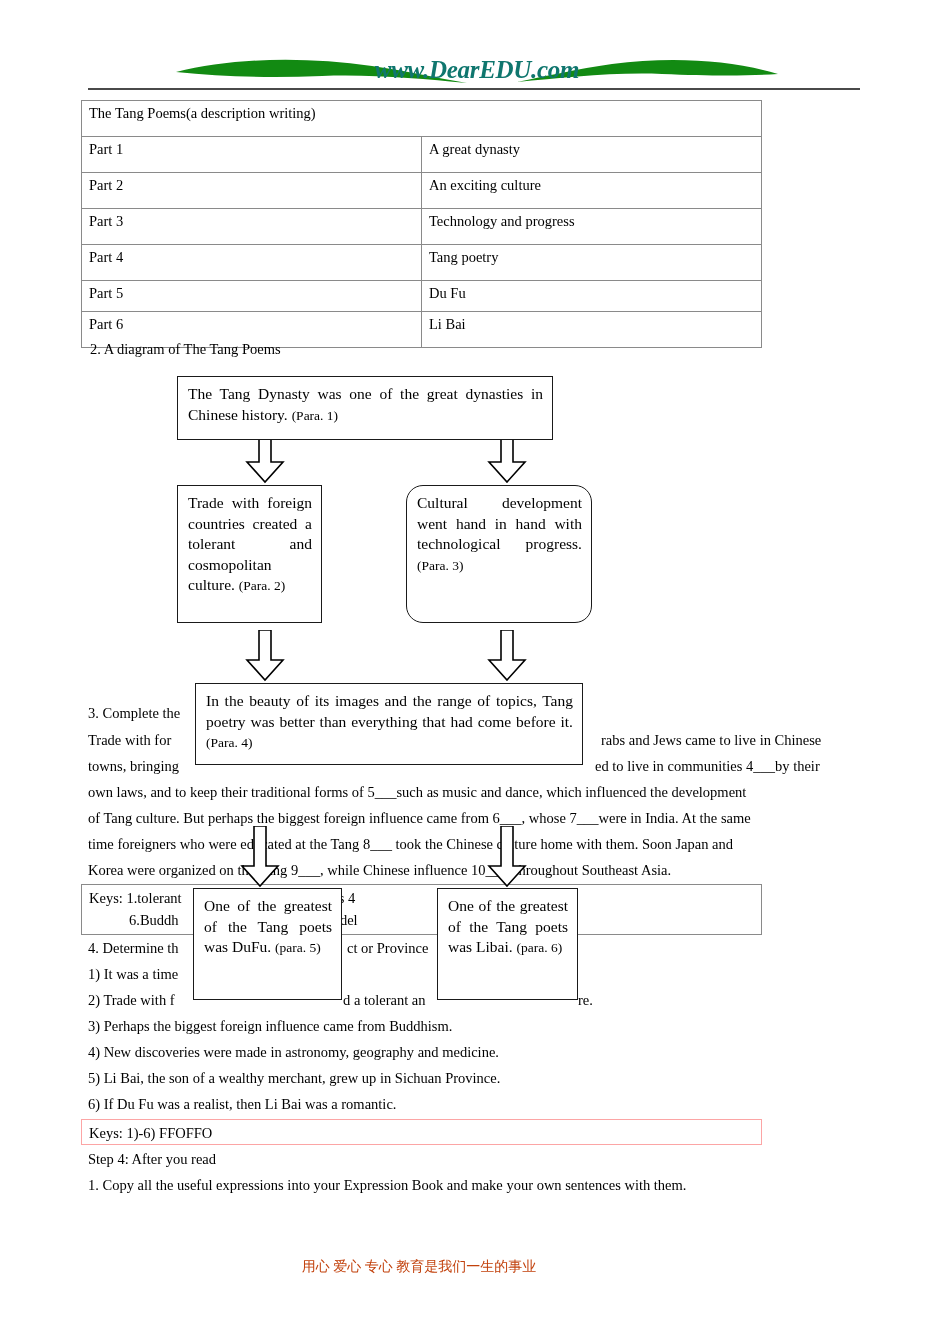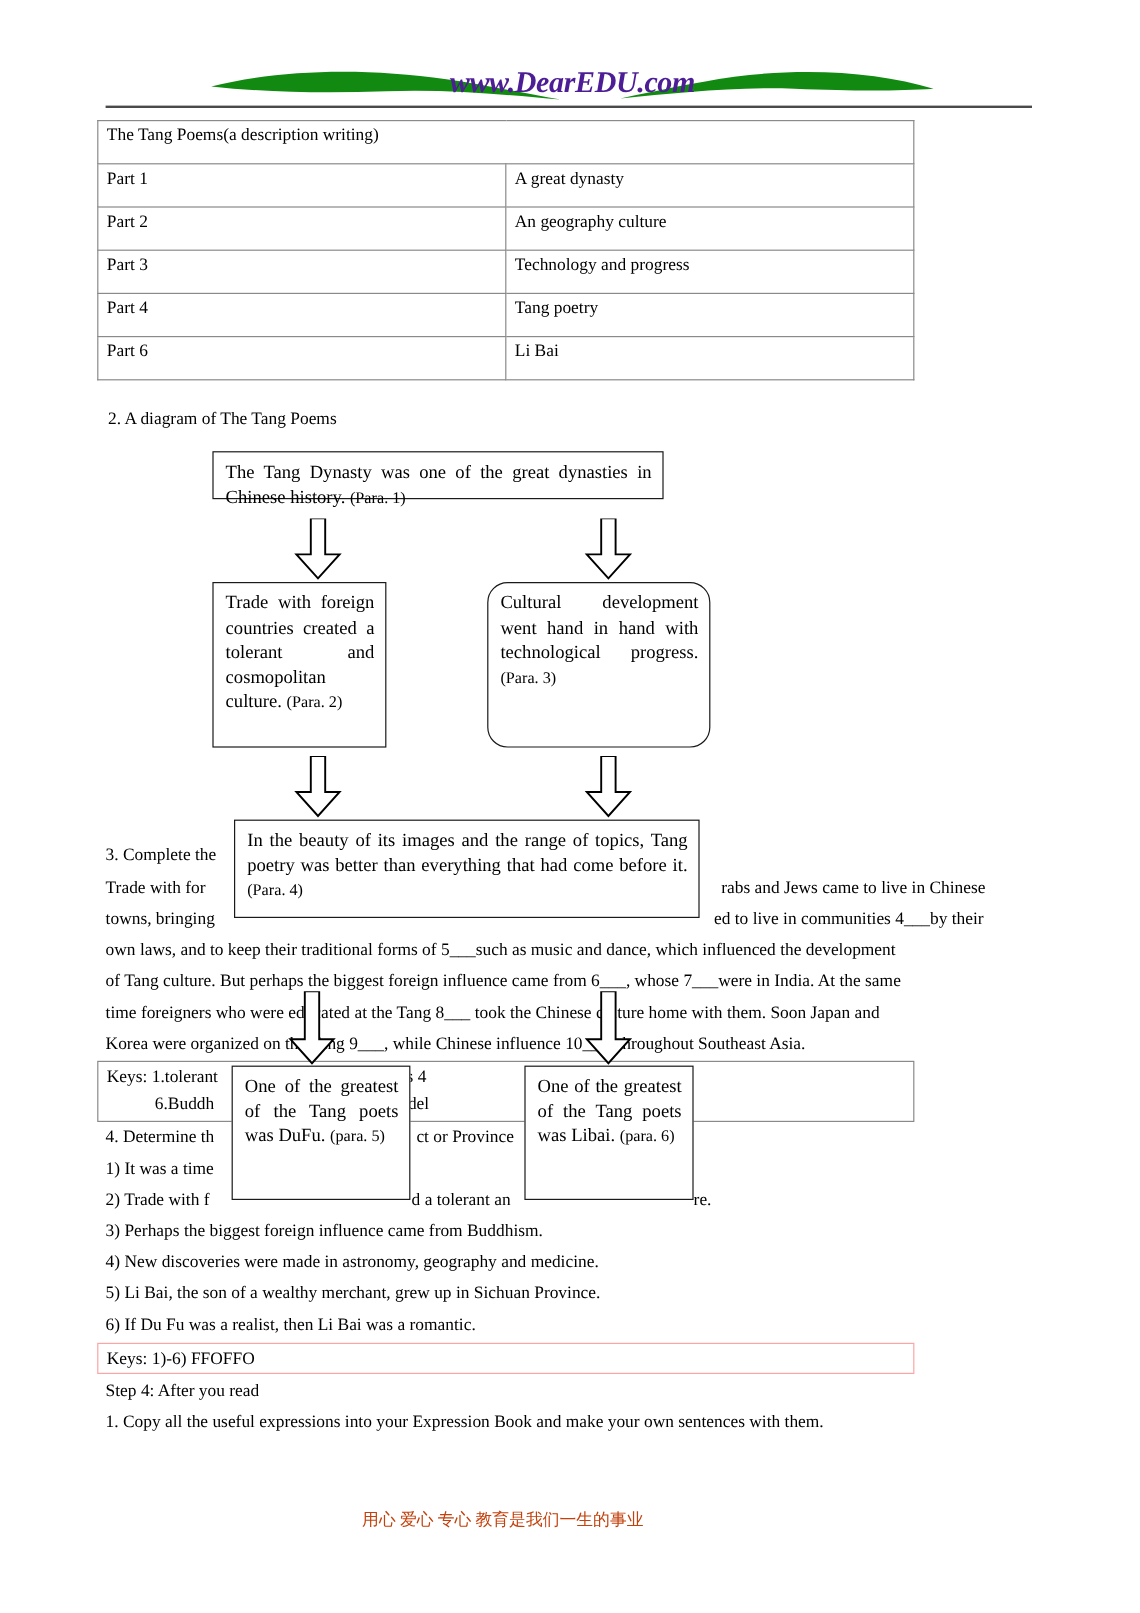--- a/index.html
+++ b/index.html
@@ -124,55 +124,59 @@
 </head>
 <body>
 
 <div id="page">
 
   <div class="header-logo">
     <svg width="610" height="36" viewBox="0 0 610 36" xmlns="http://www.w3.org/2000/svg">
       <path d="M4,20 C60,6 130,4 200,14 C235,19 265,26 295,31 C250,27 200,22 150,24 C100,26 50,25 4,20 Z" fill="#128a12"></path>
       <path d="M606,22 C560,8 500,4 440,12 C405,17 375,24 345,30 C390,26 440,20 490,22 C540,24 575,24 606,22 Z" fill="#128a12"></path>
     </svg>
-    <div class="logo-text" style="color:#4c1d95">www.DearEDU.com</div>
+    <div class="logo-text" style="color:#0f766e">www.DearEDU.com</div>
   </div>
   <div class="header-rule"></div>
 
   <table class="outline-table">
     <tbody>
         <tr class="tall">
       <td colspan="2">The Tang Poems(a description writing)</td>
     </tr>
     <tr class="tall">
       <td class="c1">Part 1</td>
       <td>A great dynasty</td>
     </tr>
     <tr class="tall">
       <td class="c1">Part 2</td>
-      <td>An geography culture</td>
+      <td>An exciting culture</td>
     </tr>
     <tr class="tall">
       <td class="c1">Part 3</td>
       <td>Technology and progress</td>
     </tr>
     <tr class="tall">
       <td class="c1">Part 4</td>
       <td>Tang poetry</td>
     </tr>
+    <tr class="short">
+      <td class="c1">Part 5</td>
+      <td>Du Fu</td>
+    </tr>
     <tr class="tall">
       <td class="c1">Part 6</td>
       <td>Li Bai</td>
     </tr>
   </tbody>
     </table>
 
   <div class="txt" style="left:90px; top:342px;">2. A diagram of The Tang Poems</div>
 
-  <div class="fbox" style="left:177px; top:376px; width:376px; height:40px;">
+  <div class="fbox" style="left:177px; top:376px; width:376px; height:64px;">
     <span>The Tang Dynasty was one of the great dynasties in Chinese history.</span>
     <span class="para">(Para. 1)</span>
   </div>
 
   <div class="barrow" style="left:245px; top:432px; width:40px; height:52px;">
     <svg width="40" height="52" viewBox="0 0 40 52" xmlns="http://www.w3.org/2000/svg">
       <polygon points="14,0 26,0 26,30 38,30 20,50 2,30 14,30" fill="#ffffff" stroke="#000000" stroke-width="1.6"></polygon>
     </svg>
   </div>
   <div class="barrow" style="left:487px; top:432px; width:40px; height:52px;">

